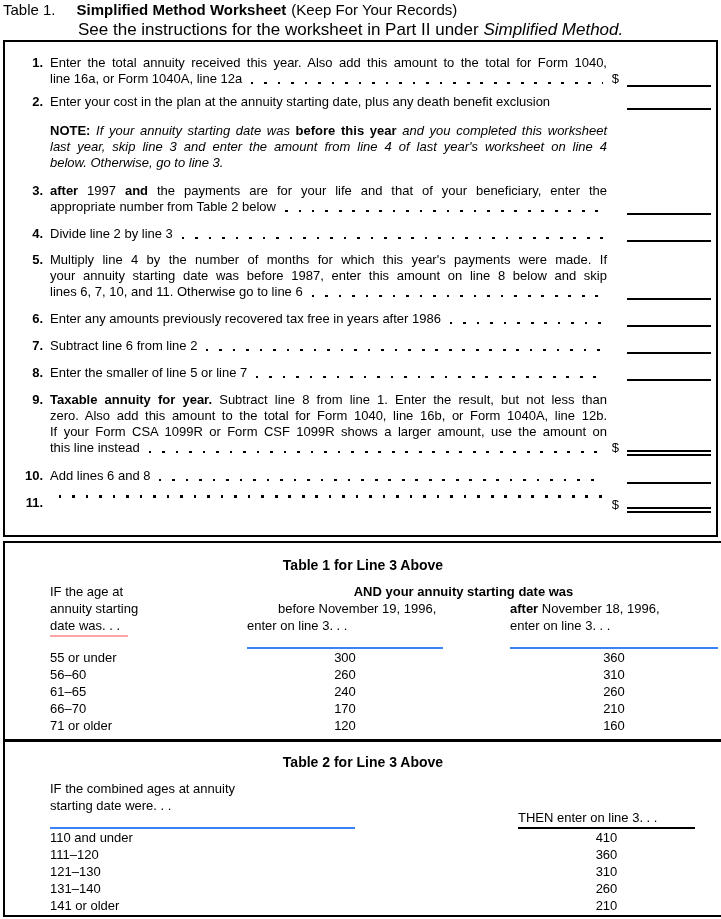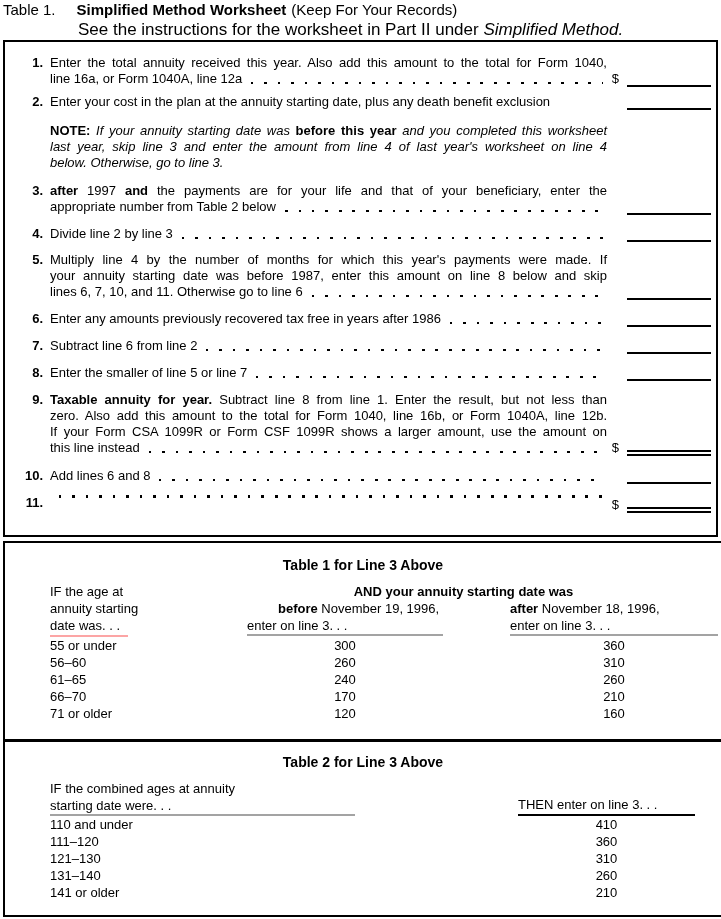--- a/index.html
+++ b/index.html
@@ -53,21 +53,21 @@
 
   .t1-grid {
     margin-left:45px; display:grid;
     grid-template-columns:197px 263px 210px;
     line-height:17px;
   }
   .c-and { grid-column:2 / 4; text-align:center; font-weight:bold; padding-right:40px; }
   .ulp { display:inline-block; min-width:78px; border-bottom:2px solid #fca5a5; padding-bottom:1px; }
   .w196 { width:196px; }
   .w208 { width:208px; }
-  .ulc  { border-bottom:2px solid #a3a3a3; padding-bottom:0; }
+  .ulc  { border-bottom:2px solid #3b82f6; padding-bottom:13px; }
   .ctr  { text-align:center; }
 
   .t2-grid {
     margin-left:45px; display:grid;
     grid-template-columns:468px 177px;
     line-height:17px;
   }
   .t2-hdr-left { width:305px; }
   .t2-hdr-right { align-self:end; border-bottom:2px solid #000; padding-bottom:1px; width:177px; box-sizing:border-box; }
   .t2v { width:177px; text-align:center; }
@@ -247,21 +247,21 @@
 <div class="box-b">
 
   <div class="tbl-sec1">
     <div class="tbl-title">Table 1 for Line 3 Above</div>
     <div class="t1-grid">
 
       <div>IF the age at</div>
       <div class="c-and">AND your annuity starting date was</div>
 
       <div>annuity starting</div>
-      <div><span style="font-weight: bold; padding-left: 31px;">before</span><span> November 19, 1996,</span></div>
+      <div><span style="font-weight: normal; padding-left: 31px;">before</span><span> November 19, 1996,</span></div>
       <div><span style="font-weight: bold;">after</span><span> November 18, 1996,</span></div>
 
       <div><span class="ulp">date was. . .</span></div>
       <div>
           <div class="w196 ulc">enter on line 3. . .</div>
         </div>
       <div>
           <div class="w208 ulc">enter on line 3. . .</div>
         </div>
 

